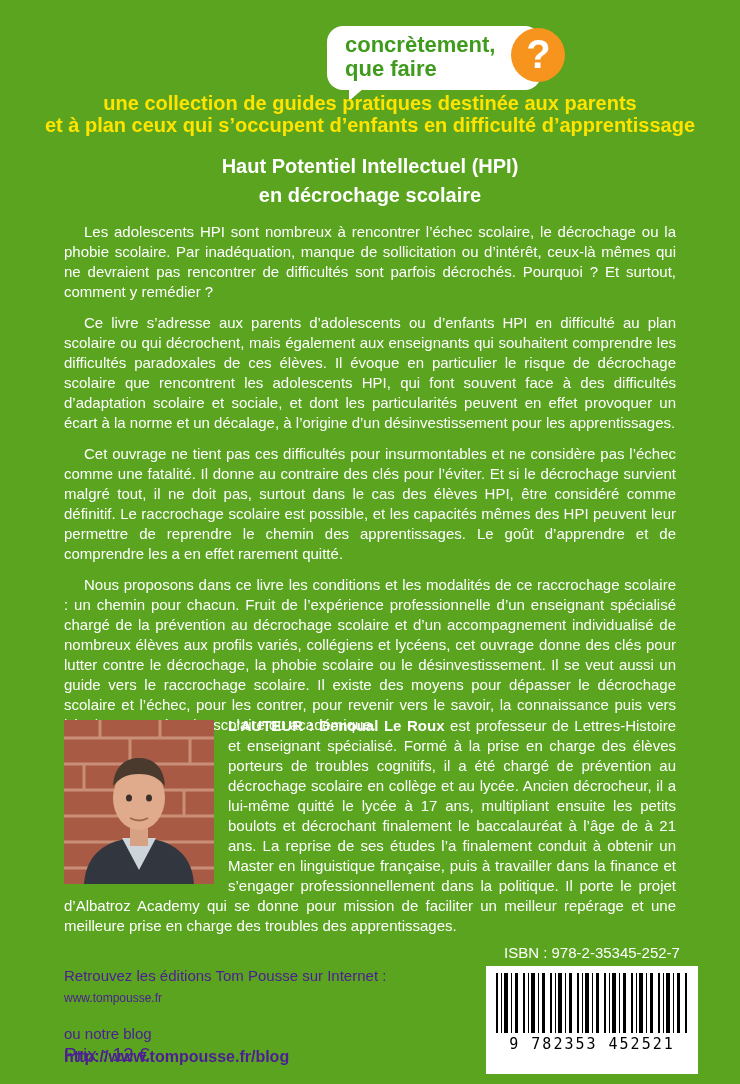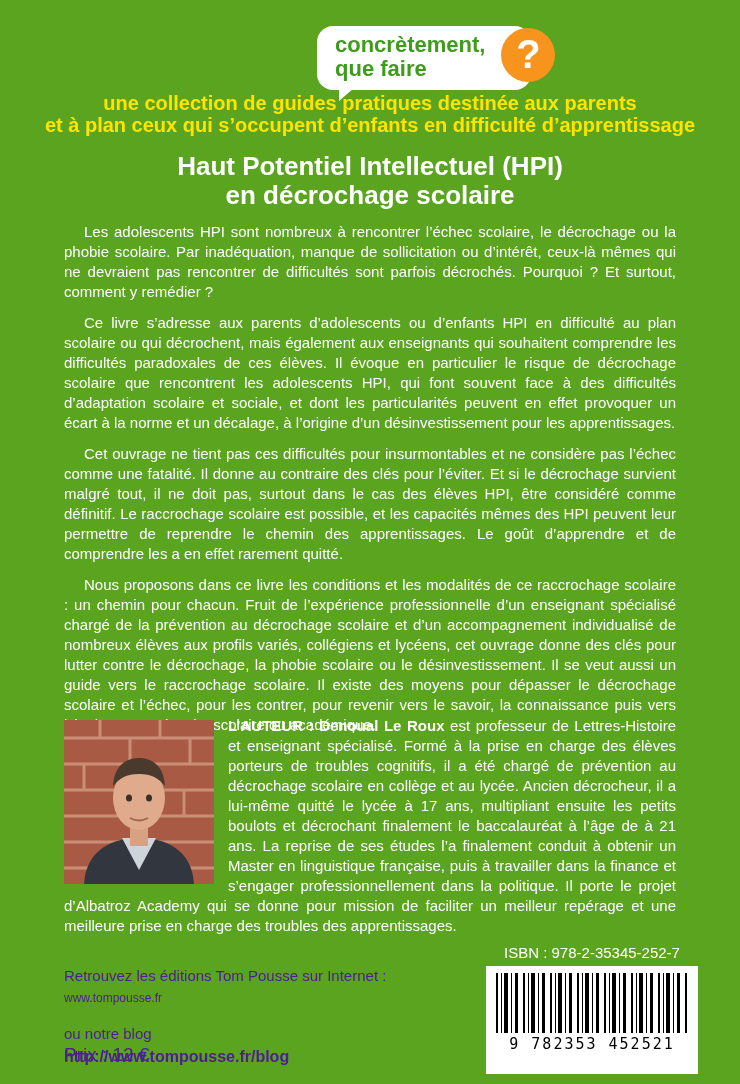--- a/index.html
+++ b/index.html
@@ -11,21 +11,21 @@
     background: #5aa41f;
     font-family: "Liberation Sans", sans-serif;
     color: #ffffff;
     overflow: hidden;
   }
 
   
   .logo-wrap {
     position: absolute;
     top: 26px;
-    left: 296px;
+    left: 306px;
     padding-left: 21px;
   }
   .bubble {
     position: relative;
     background: #ffffff;
     border-radius: 16px;
     padding: 7px 46px 9px 18px;
     display: inline-block;
   }
   .bubble::after {
@@ -70,21 +70,21 @@
     line-height: 22px;
   }
 
   
   .title {
     position: absolute;
     top: 152px;
     left: 0; right: 0;
     text-align: center;
     font-weight: bold;
-    font-size: 26px;
+    font-size: 20px;
     line-height: 29px;
   }
 
   
   .body-text {
     position: absolute;
     top: 222px;
     left: 64px;
     right: 64px;
     font-size: 15px;

